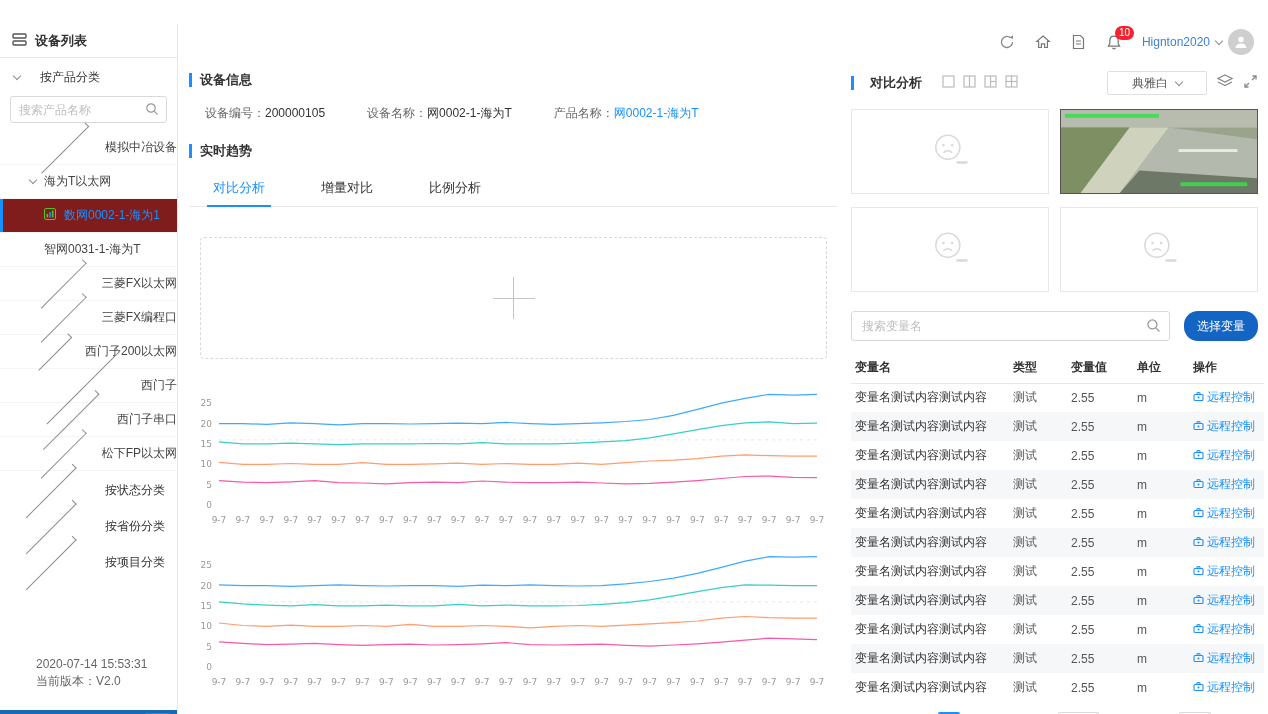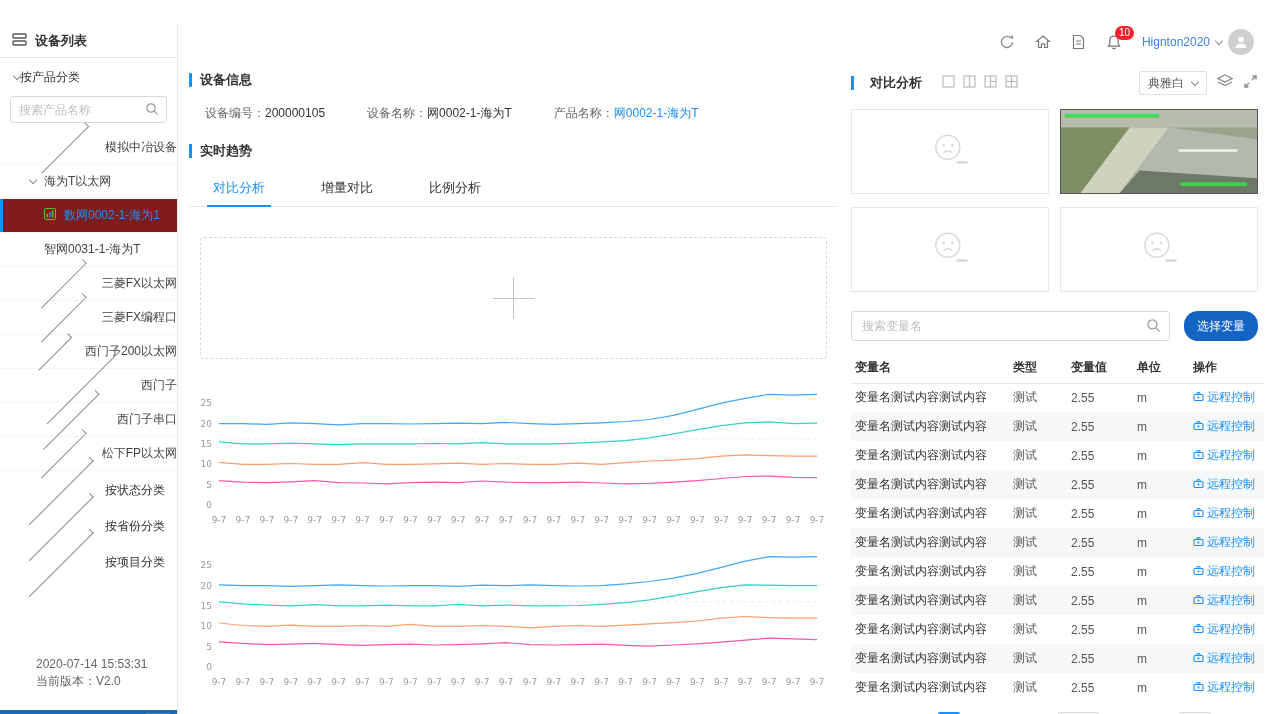--- a/index.html
+++ b/index.html
@@ -2,21 +2,21 @@
 <html><head>
 <meta charset="utf-8">
 <style>
   * { margin:0; padding:0; box-sizing:border-box; }
   html,body { width:1268px; height:714px; font-family:"Liberation Sans","DejaVu Sans",sans-serif; background:#fff; color:#333; overflow:hidden; }
   .app { width:1268px; height:714px; display:flex; position:relative; background:#fff;margin-top:24px; }
 
   
   .sidebar { width:178px; height:714px; border-right:1px solid #e8e8e8; position:relative; flex:0 0 178px; background:#fff; }
   .sb-header { height:34px; display:flex; align-items:center; padding-left:12px; border-bottom:1px solid #e8e8e8; font-size:13px; font-weight:bold; color:#333; gap:8px; }
-  .sb-section { display:flex; align-items:center; gap:0; padding:11px 12px 8px 14px; font-size:12px; color:#333; cursor:pointer; }
+  .sb-section { display:flex; align-items:center; gap:20px; padding:11px 12px 8px 14px; font-size:12px; color:#333; cursor:pointer; }
   .sb-search { position:relative; margin:2px 10px 8px 10px; }
   .sb-search input { width:100%; height:27px; border:1px solid #d9d9d9; border-radius:3px; padding:0 26px 0 8px; font-size:12px; color:#333; outline:none; font-family:inherit; }
   .sb-search input::placeholder { color:#bfbfbf; }
   .sb-search .mag { position:absolute; right:8px; top:6px; }
   .tree-item { height:34px; display:flex; align-items:center; gap:8px; padding-left:30px; font-size:12px; color:#444; border-bottom:1px solid #f5f5f5; cursor:pointer; position:relative; }
   .tree-item.lvl2 { padding-left:44px; }
   .tree-item.selected { background:#7f1d1d; color:#1890ff;text-align:center; }
   .tree-item.selected::before { content:""; position:absolute; left:0; top:0; bottom:0; width:3px; background:#1890ff; }
   .chev { display:inline-block; width:6px; height:6px; border-right:1px solid #8c8c8c; border-bottom:1px solid #8c8c8c; flex:0 0 6px; }
   .chev.right { transform:rotate(-45deg); }
@@ -60,21 +60,21 @@
 
   .charts { margin-top:22px; }
   .chart { margin-top:8px; }
   .chart svg text.tick { font-size:9px; fill:#999; font-family:"DejaVu Sans",sans-serif; }
 
   
   .video-head { display:flex; align-items:center; gap:8px; }
   .vh-icons { display:flex; gap:8px; margin-left:12px; }
   .vh-icons svg { cursor:pointer; }
   .vh-right { margin-left:auto; display:flex; align-items:center; gap:10px; }
-  .theme-select { display:flex; align-items:center; gap:8px; border:1px solid #e0e0e0; border-radius:2px; height:24px; padding:0 8px; font-size:12px; color:#555; cursor:pointer; }
+  .theme-select { display:flex; align-items:center; gap:8px; border:1px solid #e0e0e0; border-radius:2px; height:24px; padding:0 24px; font-size:12px; color:#555; cursor:pointer; }
   .video-grid { display:grid; grid-template-columns:1fr 1fr; gap:13px 11px; margin-top:14px; }
   .vcell { height:85px; border:1px solid #e8e8e8; display:flex; align-items:center; justify-content:center; background:#fff; }
   .vcell.img { border:1px solid #555; padding:0; }
   .vcell.img svg { display:block; width:100%; height:100%; }
 
   .var-search-row { display:flex; margin-top:19px; gap:14px; }
   .vs-input { position:relative; flex:1; }
   .vs-input input { width:100%; height:30px; border:1px solid #d9d9d9; border-radius:3px; padding:0 28px 0 10px; font-size:12px; outline:none; font-family:inherit; }
   .vs-input input::placeholder { color:#bfbfbf; }
   .vs-input .mag { position:absolute; right:9px; top:7px; }

